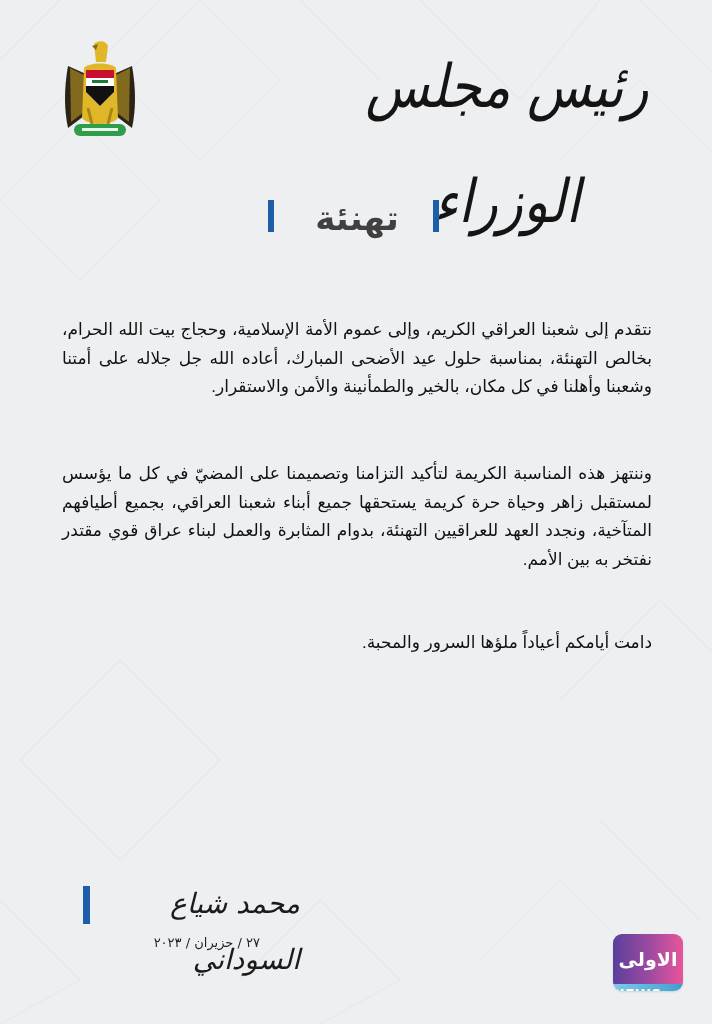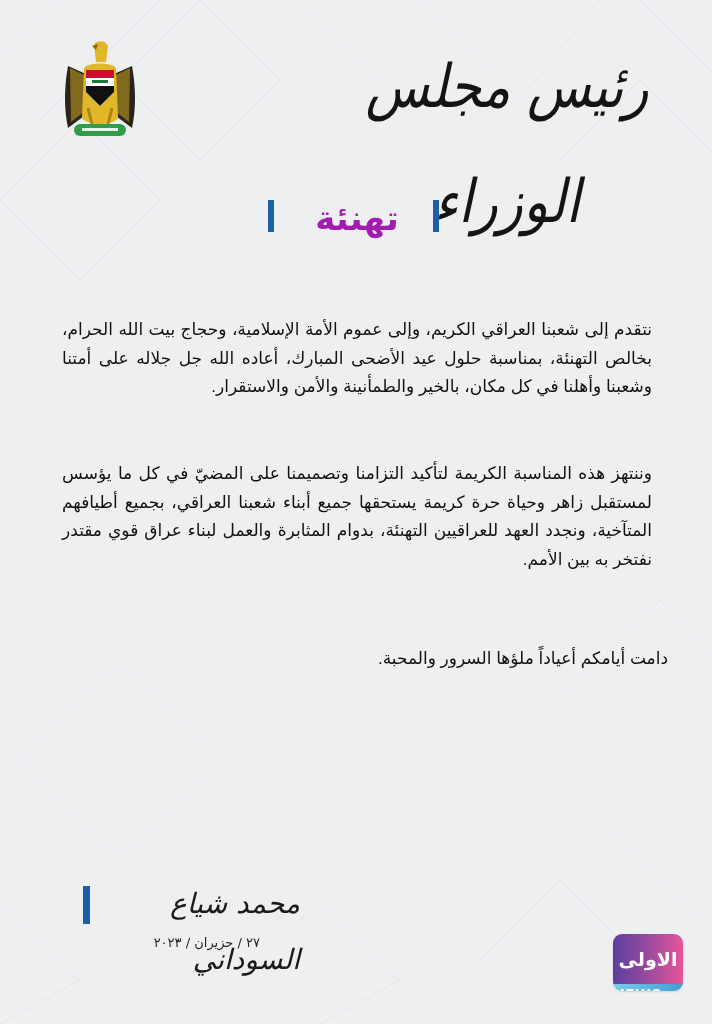--- a/index.html
+++ b/index.html
@@ -28,21 +28,21 @@
   }
   .heading-bar {
     position: absolute; top: 4px; width: 6px; height: 32px; background: #1e5ea8;
   }
   .heading-bar.left { left: 6px; }
   .heading-bar.right { left: 171px; }
   .heading-text {
     position: absolute; left: 30px; right: 30px; top: 0; height: 44px;
     direction: rtl; text-align: center;
     font-family: "DejaVu Sans", sans-serif; font-weight: bold;
-    font-size: 34px; line-height: 44px; color: #a21caf;
+    font-size: 34px; line-height: 44px; color: #404040;
   }
   .body-text {
     position: absolute; left: 62px; width: 590px;
     direction: rtl; text-align: justify; text-align-last: right;
     font-family: "Liberation Sans", "DejaVu Sans", sans-serif;
     font-size: 17px; line-height: 28.5px; color: #111;
   }
   .p1 { top: 316px; }
   .p2 { top: 460px; }
   .p3 { top: 629px; }
@@ -117,21 +117,21 @@
 <div class="office-title">رئيس مجلس الوزراء</div>
 
 <div class="heading-wrap">
   <span class="heading-bar left"></span>
   <div class="heading-text">تهنئة</div>
   <span class="heading-bar right"></span>
 </div>
 
 <p class="body-text p1" style="margin:0">نتقدم إلى شعبنا العراقي الكريم، وإلى عموم الأمة الإسلامية، وحجاج بيت الله الحرام، بخالص التهنئة، بمناسبة حلول عيد الأضحى المبارك، أعاده الله جل جلاله على أمتنا وشعبنا وأهلنا في كل مكان، بالخير والطمأنينة والأمن والاستقرار.</p>
 <p class="body-text p2" style="margin:0">وننتهز هذه المناسبة الكريمة لتأكيد التزامنا وتصميمنا على المضيّ في كل ما يؤسس لمستقبل زاهر وحياة حرة كريمة يستحقها جميع أبناء شعبنا العراقي، بجميع أطيافهم المتآخية، ونجدد العهد للعراقيين التهنئة، بدوام المثابرة والعمل لبناء عراق قوي مقتدر نفتخر به بين الأمم.</p>
-<p class="body-text p3" style="margin:16px">دامت أيامكم أعياداً ملؤها السرور والمحبة.</p>
+<p class="body-text p3" style="margin:0">دامت أيامكم أعياداً ملؤها السرور والمحبة.</p>
 
 <span class="sig-bar"></span>
 <div class="signature">محمد شياع السوداني</div>
 <div class="sig-date">٢٧ / حزيران / ٢٠٢٣</div>
 
 <div class="news-logo">
   <div class="news-top">الاولى</div>
   <div class="news-bottom">NEWS</div>
 </div>
 

